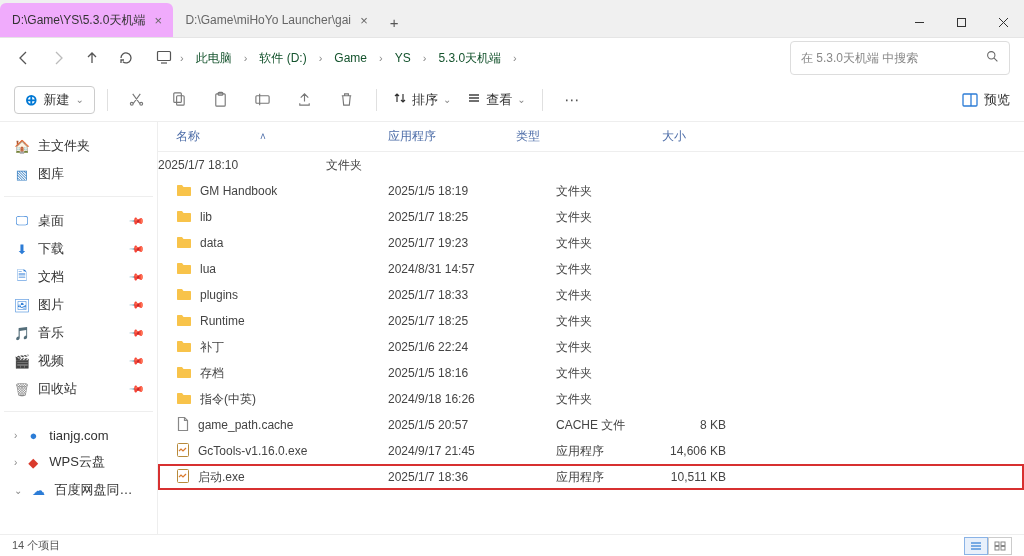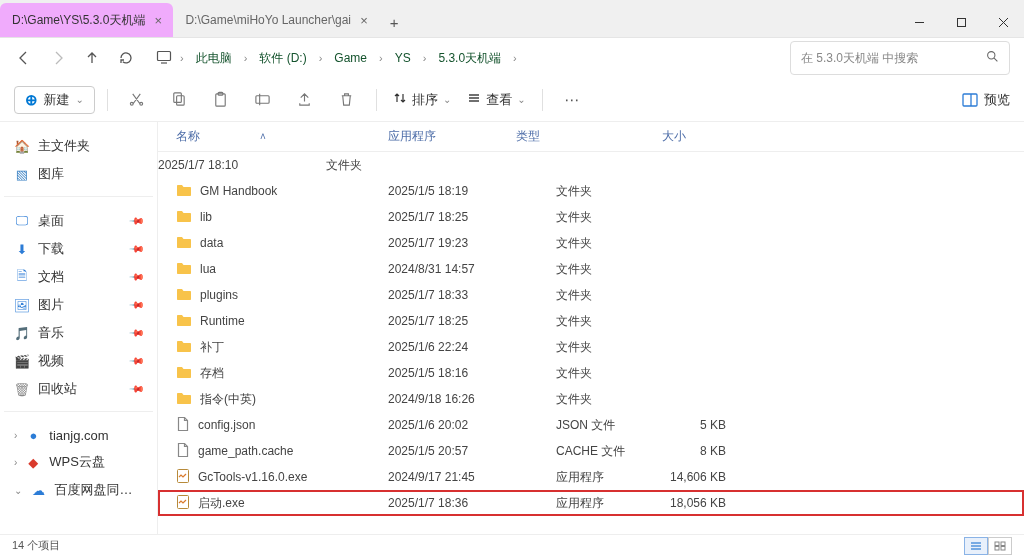--- a/index.html
+++ b/index.html
@@ -415,32 +415,20 @@
           <div class="cell-date">2024/9/18 16:26</div>
           <div class="cell-type">文件夹</div>
           <div class="cell-size"></div>
         </div>
         <div class="row">
           <div class="cell-name">
             <span class="file-icon"><svg viewBox="0 0 14 16">
                 <path class="ic-file" d="M2.5 1.5h6l3 3v10h-9z"></path>
                 <path class="ic-file" d="M8.5 1.5v3h3"></path>
               </svg></span>
-            <span>config.json</span>
-          </div>
-          <div class="cell-date">2025/1/6 20:02</div>
-          <div class="cell-type">JSON 文件</div>
-          <div class="cell-size">5 KB</div>
-        </div>
-        <div class="row">
-          <div class="cell-name">
-            <span class="file-icon"><svg viewBox="0 0 14 16">
-                <path class="ic-file" d="M2.5 1.5h6l3 3v10h-9z"></path>
-                <path class="ic-file" d="M8.5 1.5v3h3"></path>
-              </svg></span>
             <span>game_path.cache</span>
           </div>
           <div class="cell-date">2025/1/5 20:57</div>
           <div class="cell-type">CACHE 文件</div>
           <div class="cell-size">8 KB</div>
         </div>
         <div class="row">
           <div class="cell-name">
             <span class="file-icon"><svg viewBox="0 0 14 16">
                 <rect x="1.5" y="1.5" width="11" height="13" rx="1" fill="#fff" stroke="#b78a3a" stroke-width="1"></rect>
@@ -455,21 +443,21 @@
         <div class="row highlight">
           <div class="cell-name">
             <span class="file-icon"><svg viewBox="0 0 14 16">
                 <rect x="1.5" y="1.5" width="11" height="13" rx="1" fill="#fff" stroke="#b78a3a" stroke-width="1"></rect>
                 <path d="M3 9l2-2 2 2 3-3" fill="none" stroke="#d97a2c" stroke-width="1.2"></path>
               </svg></span>
             <span>启动.exe</span>
           </div>
           <div class="cell-date">2025/1/7 18:36</div>
           <div class="cell-type">应用程序</div>
-          <div class="cell-size">18,056 KB</div>
+          <div class="cell-size">10,511 KB</div>
         </div>
       </div>
   </div>
 </div>
 
 <div class="statusbar">
   <span>14 个项目</span>
   <div class="statspacer"></div>
   <div class="viewsw">
     <div class="vbtn active">

